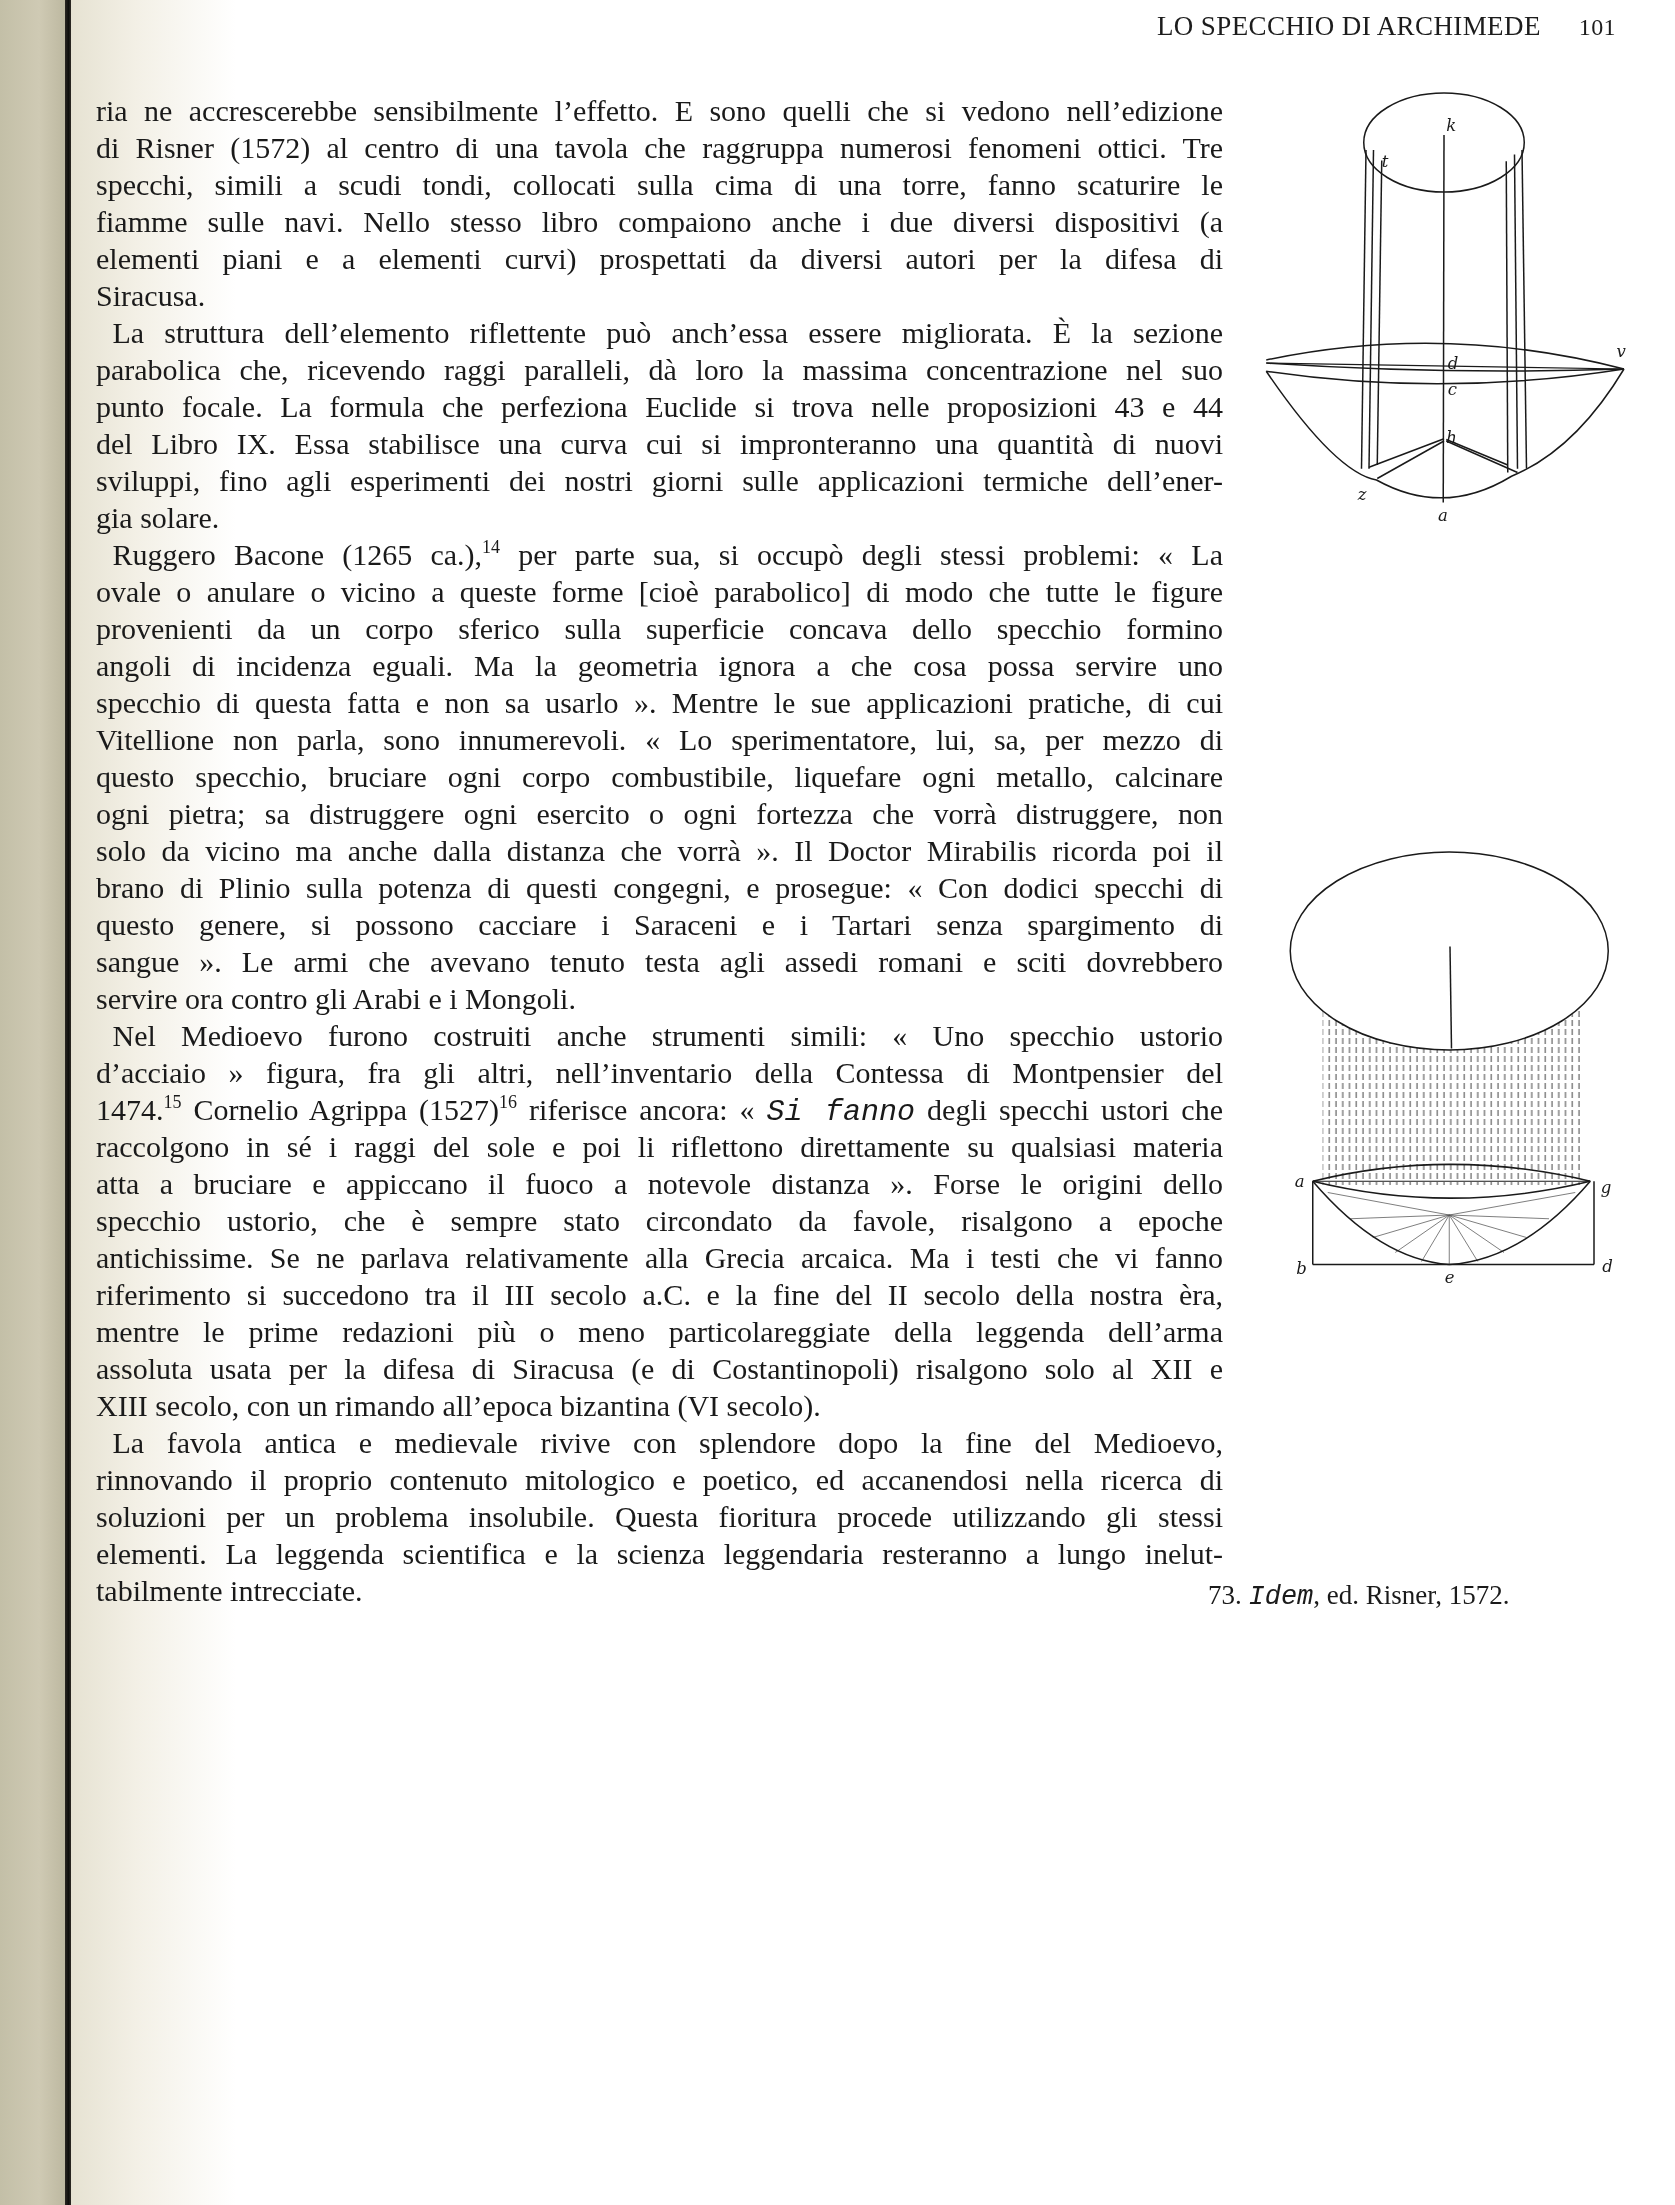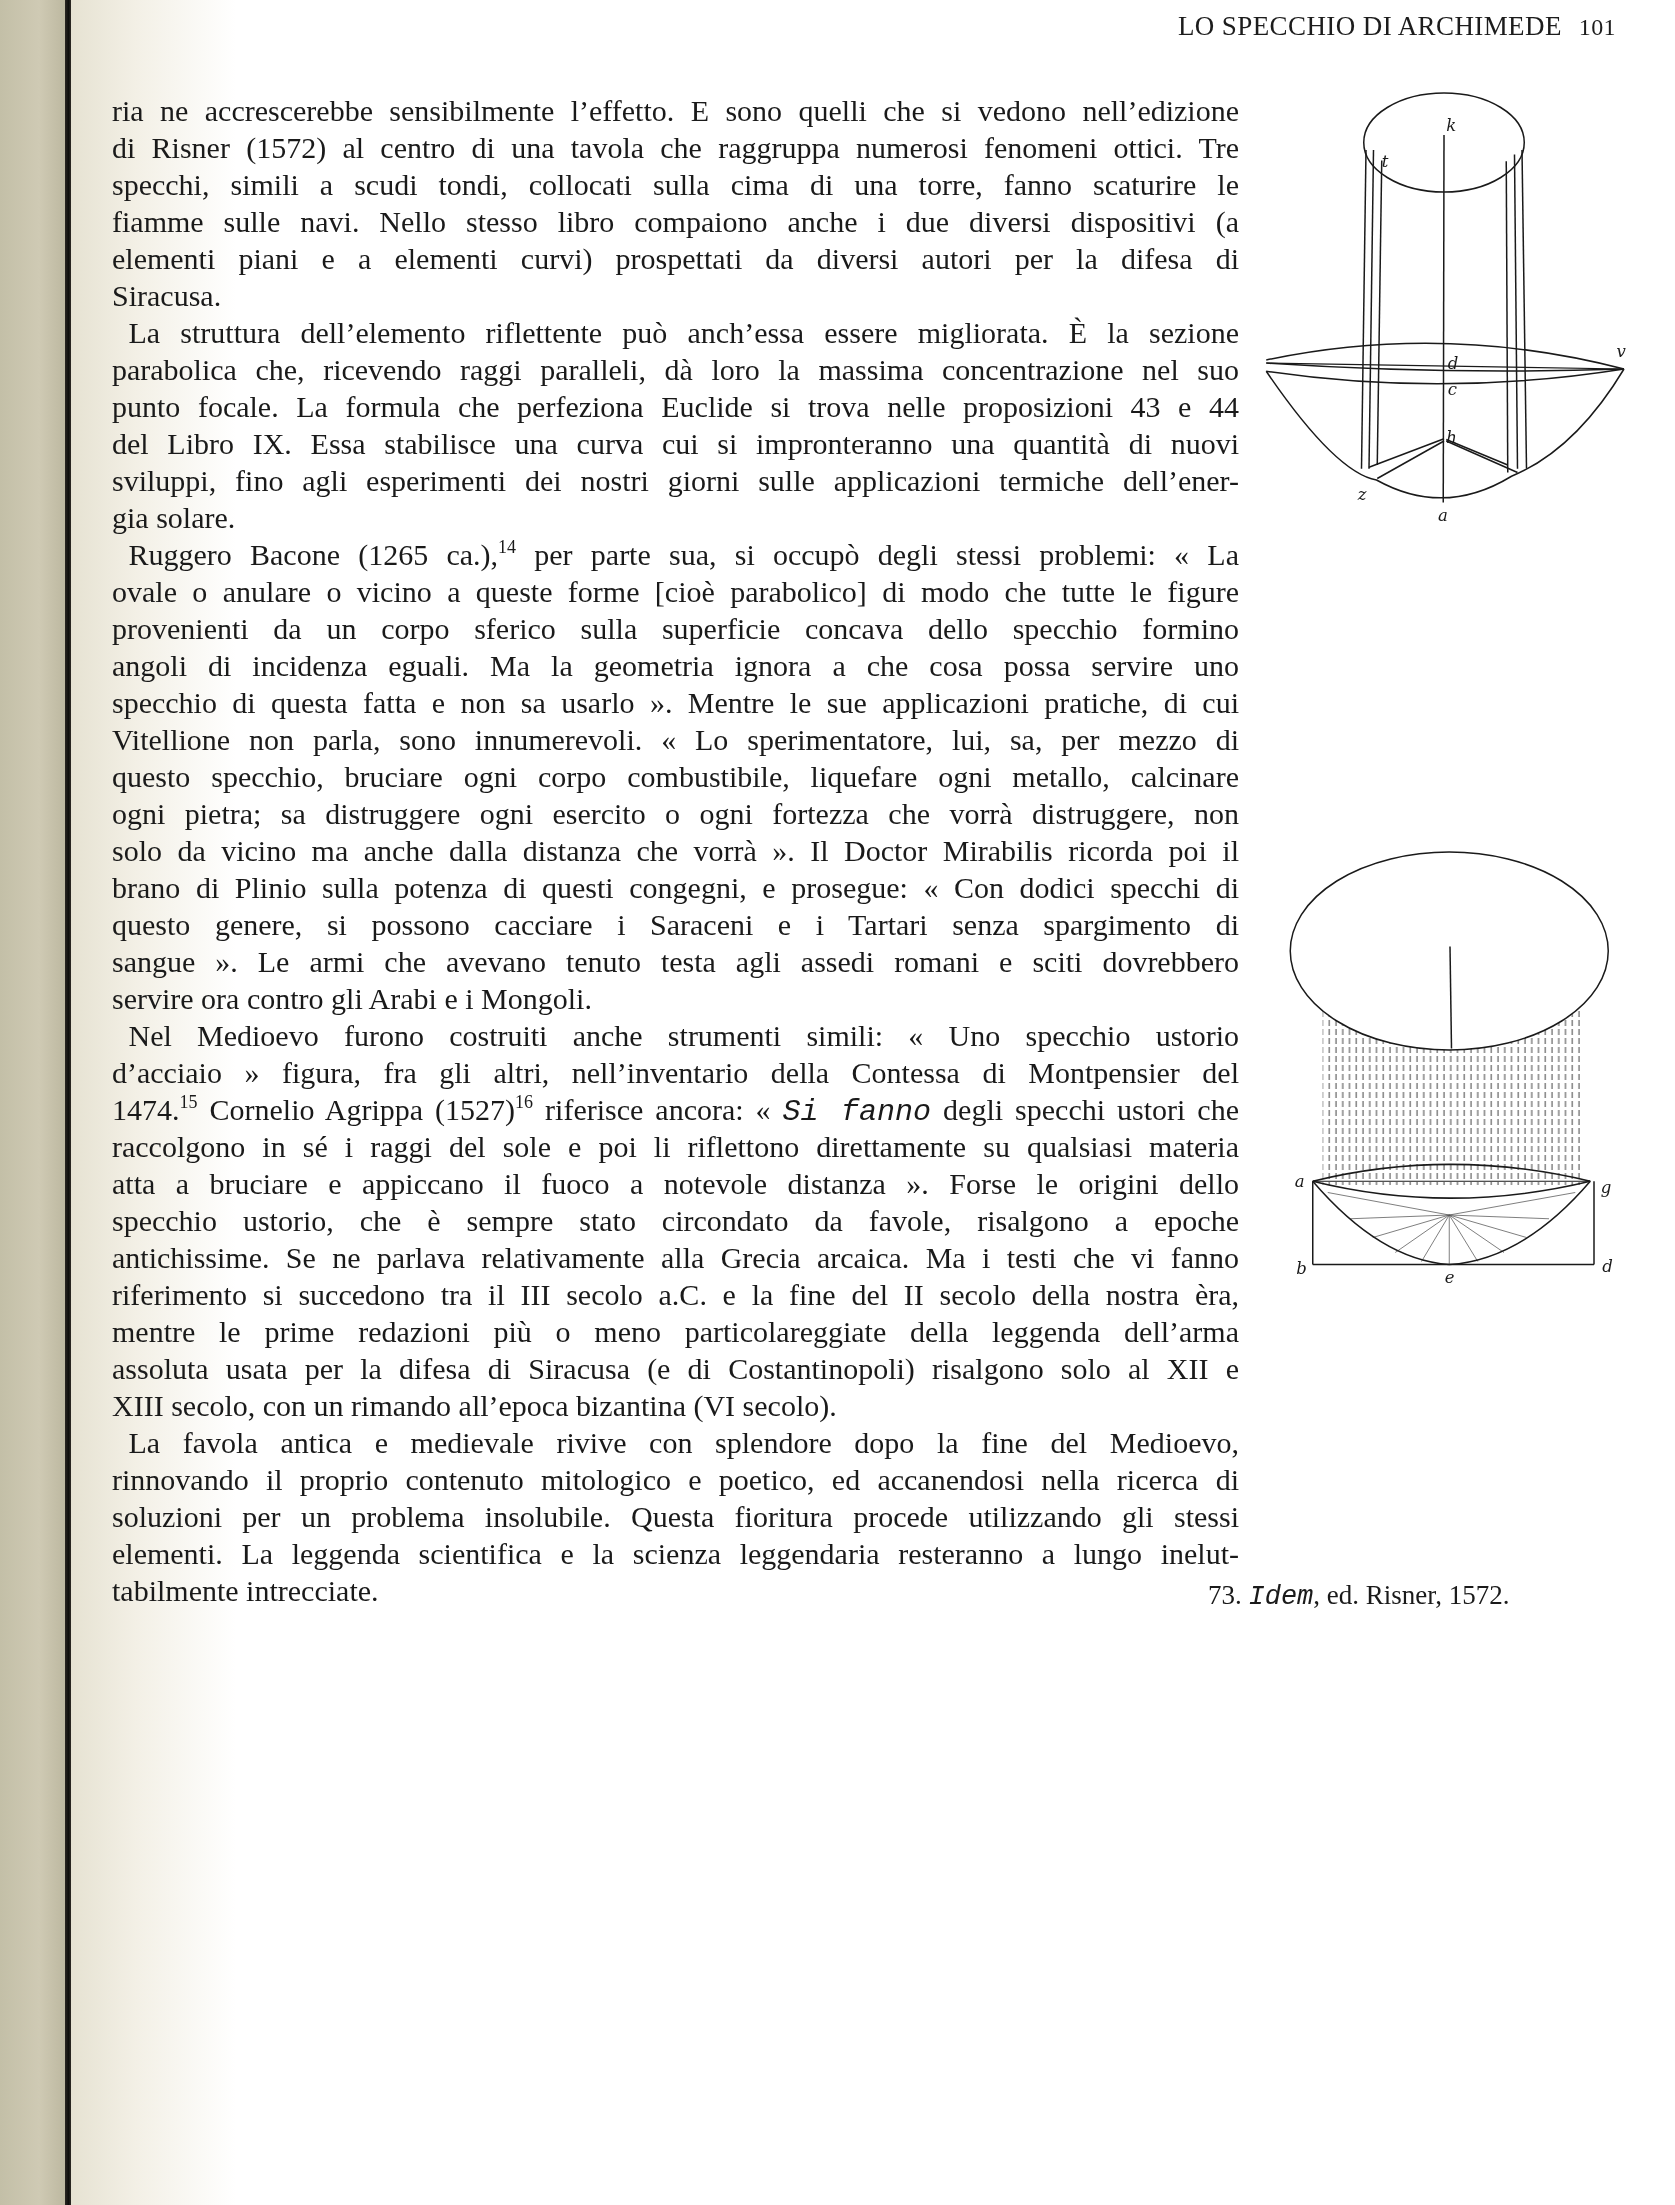--- a/index.html
+++ b/index.html
@@ -17,27 +17,27 @@
     position: absolute; left: 65px; top: 0; width: 6.8px; height: 2205px;
     background: linear-gradient(90deg, #2a2722, #0f0e0c 50%, #3a362e);
   }
   .page-shade {
     position: absolute; left: 71px; top: 0; width: 165px; height: 2205px;
     background: linear-gradient(90deg, #e6e2d2 0%, #f3f0e6 40%, #ffffff 100%);
   }
   .running-head {
     position: absolute; top: 10.5px; right: 60px;
     font-size: 28.5px; letter-spacing: 0.4px; color: #1c1c1c;
-    display: flex; align-items: baseline; gap: 17px;
+    display: flex; align-items: baseline; gap: 38px;
   }
   .running-head .title { font-size: 27px; }
   .running-head .pageno { font-size: 24px; }
 
   .textcol {
-    position: absolute; left: 96px; top: 92px; width: 1127px; margin-left: 16px;
+    position: absolute; left: 96px; top: 92px; width: 1127px;
   }
   .line {
     display: block; height: 37px; line-height: 37px;
     font-size: 30px; white-space: nowrap;
     text-align: justify; text-align-last: justify;
     overflow: visible;
   }
   .line.last { text-align-last: left; }
   .line.indent { padding-left: 16.5px; }
   sup { font-size: 18px; line-height: 0; vertical-align: 12px; }

